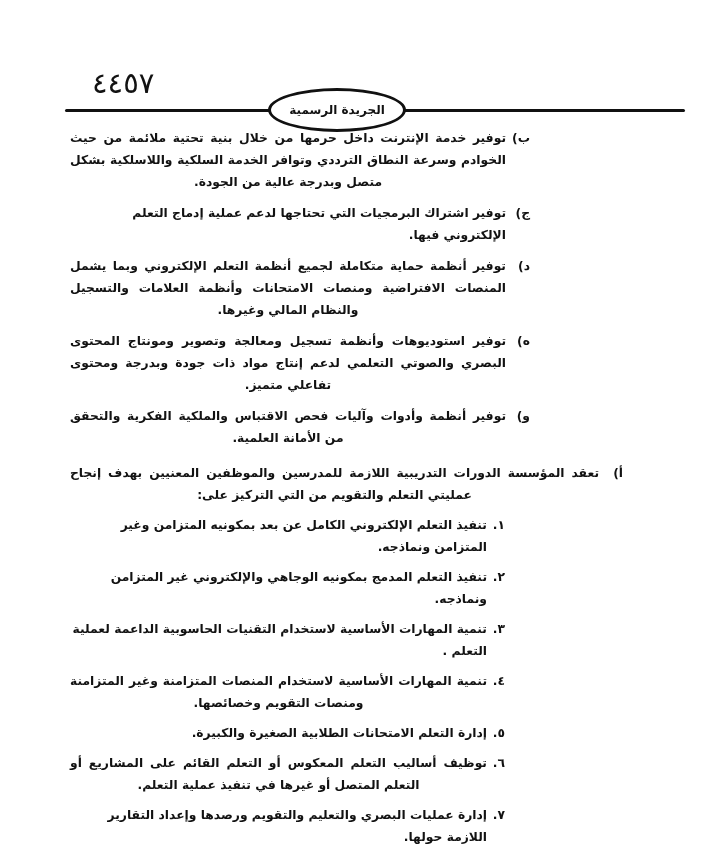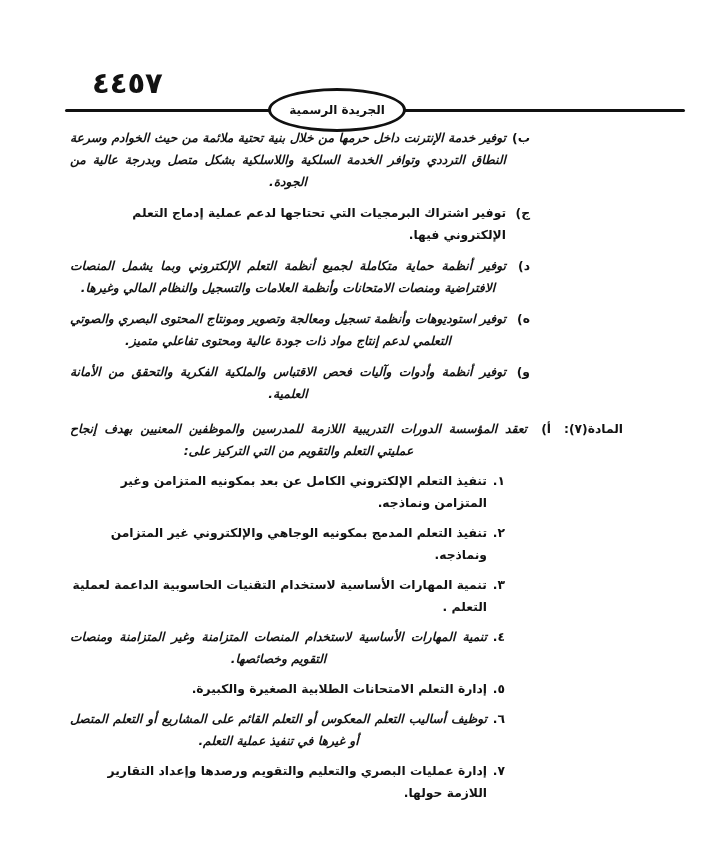--- a/index.html
+++ b/index.html
@@ -4,21 +4,21 @@
 <style>
   html,body{margin:0;padding:0;background:#ffffff;}
   body{
     width:720px;height:866px;position:relative;overflow:hidden;
     font-family:"DejaVu Sans","Liberation Sans",sans-serif;
     color:#121212;font-weight:bold;
   }
   
   .page-number{
     position:absolute;top:66px;left:92px;
-    font-size:29px;font-weight:bold;letter-spacing:1px;
+    font-size:29px;font-weight:normal;letter-spacing:1px;
     direction:rtl;
   }
   .rule-row{position:absolute;top:88px;left:0;right:0;height:46px;}
   .rule{
     position:absolute;top:21px;left:65px;right:35px;height:3px;
     background:#111;border-radius:2px;
   }
   .badge{
     position:absolute;top:0;left:268px;width:138px;height:44px;
     background:#fff;border:3px solid #111;border-radius:50%;
@@ -28,21 +28,21 @@
   .badge-title{font-size:12px;font-weight:bold;}
   
   .content{
     position:absolute;top:127px;right:0;left:0;
     padding-left:70px;box-sizing:border-box;
     font-size:12.3px;line-height:22px;
   }
   .item{display:flex;margin:0 190px 9px 0;}
   .item .marker{flex:0 0 aupx;flex:0 0 auto;min-width:24px;white-space:nowrap;}
   .item .body{flex:1;}
-  .multi{text-align:justify;text-align-last:center;font-style:italic;}
+  .multi{text-align:justify;text-align-last:center;}
   .single{text-align:right;}
   .article-row{display:flex;margin:13px 97px 8px 0;}
   .article-label{flex:0 0 72px;white-space:nowrap;}
   .article-row .item{margin:0;flex:1;}
   .numbered .item{margin:0 215px 8px 0;}
   .numbered .item .marker{min-width:18px;}
 </style>
 </head>
 <body>
 
@@ -64,29 +64,28 @@
   <div class="item">
     <span class="marker">ج)</span>
     <div class="body single">توفير اشتراك البرمجيات التي تحتاجها لدعم عملية إدماج التعلم الإلكتروني فيها.</div>
   </div>
   <div class="item">
     <span class="marker">د)</span>
     <div class="body multi">توفير أنظمة حماية متكاملة لجميع أنظمة التعلم الإلكتروني وبما يشمل المنصات الافتراضية ومنصات الامتحانات وأنظمة العلامات والتسجيل والنظام المالي وغيرها.</div>
   </div>
   <div class="item">
     <span class="marker">ه)</span>
-    <div class="body multi">توفير استوديوهات وأنظمة تسجيل ومعالجة وتصوير ومونتاج المحتوى البصري والصوتي التعلمي لدعم إنتاج مواد ذات جودة عالية ومحتوى تفاعلي متميز.</div>
+    <div class="body multi">توفير استوديوهات وأنظمة تسجيل ومعالجة وتصوير ومونتاج المحتوى البصري والصوتي التعلمي لدعم إنتاج مواد ذات جودة وبدرجة ومحتوى تفاعلي متميز.</div>
   </div>
   <div class="item">
     <span class="marker">و)</span>
     <div class="body multi">توفير أنظمة وأدوات وآليات فحص الاقتباس والملكية الفكرية والتحقق من الأمانة العلمية.</div>
   </div>
 
   <div class="article-row">
-    <span class="article-label">المادة(٧):</span>
     <div class="item">
       <span class="marker">أ)</span>
       <div class="body multi">تعقد المؤسسة الدورات التدريبية اللازمة للمدرسين والموظفين المعنيين بهدف إنجاح عمليتي التعلم والتقويم من التي التركيز على:</div>
     </div>
   </div>
 
   <div class="numbered">
     <div class="item">
       <span class="marker">١.</span>
       <div class="body single">تنفيذ التعلم الإلكتروني الكامل عن بعد بمكونيه المتزامن وغير المتزامن ونماذجه.</div>

